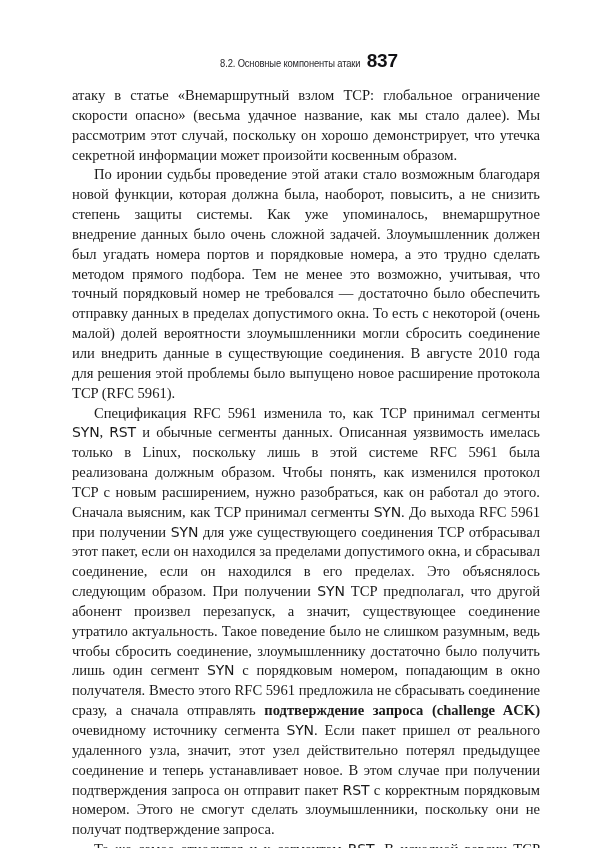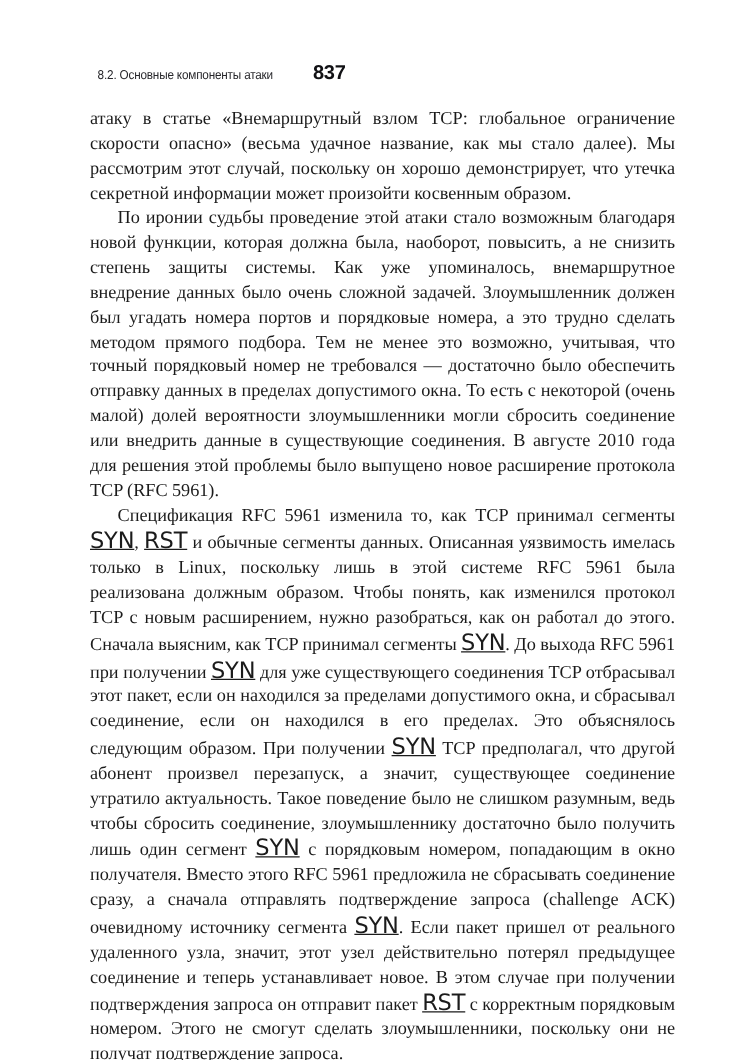--- a/index.html
+++ b/index.html
@@ -25,35 +25,34 @@
 
   
   .running-head {
     position: absolute;
     top: 50px;
     left: 72px;
     right: 60px;
     height: 20px;
     display: flex;
     align-items: baseline;
-    justify-content: flex-start;
-    gap: 22px;
+    justify-content: center;
   }
   .running-head-title {
     font-family: "Liberation Sans", "DejaVu Sans", sans-serif;
     font-size: 10.2px;
     letter-spacing: -0.15px;
     color: #26262a;
     white-space: nowrap;
     transform: scaleX(0.92);
     transform-origin: right baseline;
   }
   .running-head-folio {
     font-family: "Liberation Sans", "DejaVu Sans", sans-serif;
-    font-size: 16px;
+    font-size: 19px;
     font-weight: bold;
     color: #111114;
     letter-spacing: -0.2px;
     min-width: 30px;
     text-align: right;
   }
 
   
   .text-column {
     position: absolute;
@@ -72,27 +71,26 @@
     word-spacing: -0.1px;
     letter-spacing: -0.02px;
   }
   p.para.indent {
     text-indent: 22px;
   }
 
   
   .tech {
     font-family: "DejaVu Sans", "Liberation Sans", sans-serif;
-    font-size: 18px;
+    font-size: 14px;
     letter-spacing: -0.15px;
-    text-decoration: underline;
   }
 
   .bold {
-    font-weight: normal;
+    font-weight: bold;
   }
 </style>
 </head>
 <body>
 
 <div class="page">
 
   <div class="running-head">
     <span class="running-head-title">8.2. Основные компоненты атаки</span>
     <span class="running-head-folio">837</span>

